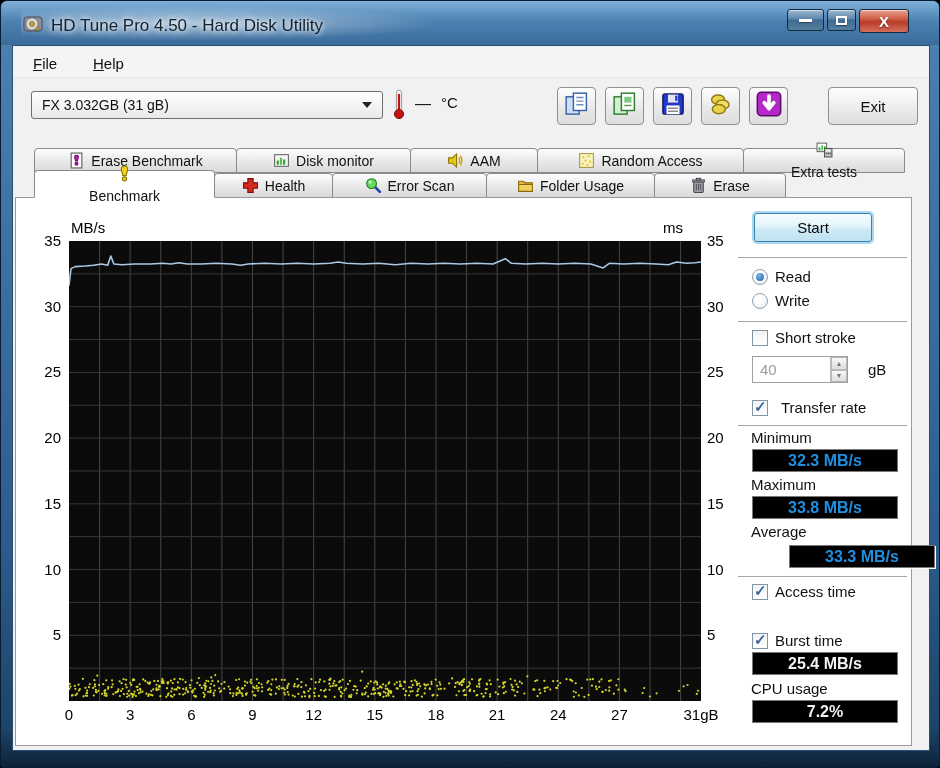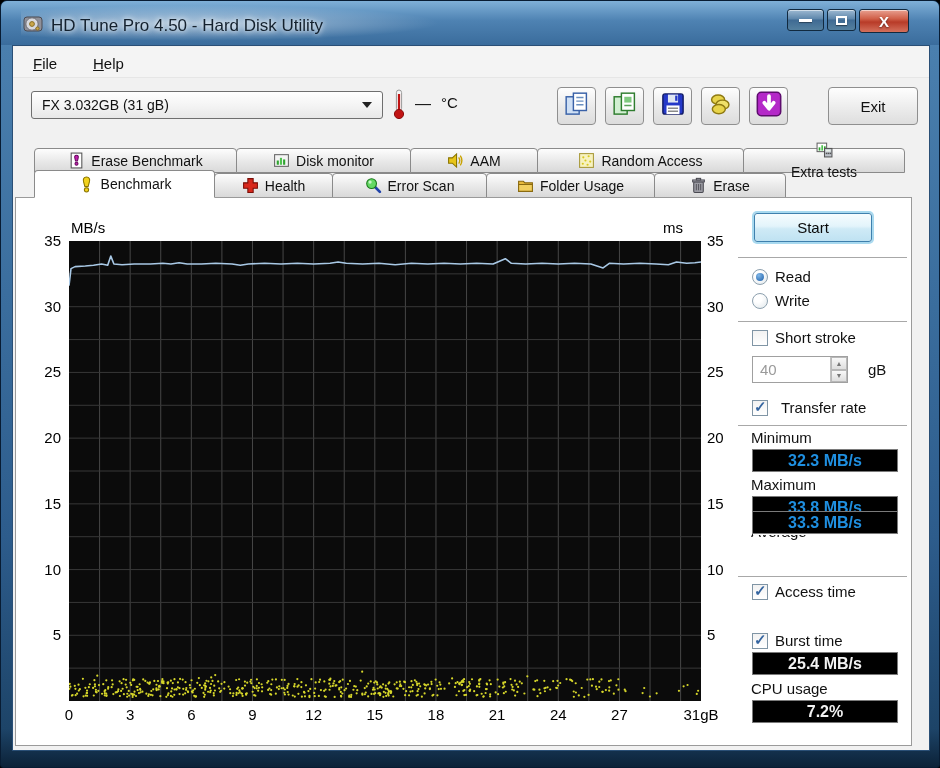--- a/index.html
+++ b/index.html
@@ -49,21 +49,21 @@
           background:linear-gradient(180deg,#fefefe,#ececec 55%,#dedede); border:1px solid #8f8f8f; border-radius:4px;
           display:flex; align-items:center; justify-content:center; cursor:default; }
   
   .tabrow { position:absolute; display:flex; }
   #tabrow1 { left:33px; top:147px; height:25px; }
   #tabrow2 { left:33px; top:172px; height:25px; }
   .tab { height:25px; background:linear-gradient(180deg,#fdfdfd,#e8e8e8 55%,#d9d9d9); border:1px solid #8a8a8a;
          border-radius:4px 4px 0 0; margin-right:-1px; display:flex; align-items:center; justify-content:center; gap:6px;
          font-size:14px; color:#111; cursor:default; position:relative; }
   .tab.active { background:#ffffff; height:28px; margin-top:-3px; border-bottom:1px solid #ffffff; z-index:5;
-         box-shadow:none; }
+         box-shadow:none;flex-direction:column; }
   .tab .ticon { width:17px; height:17px; flex:0 0 auto; }
   
   .content { position:absolute; left:14px; top:196px; width:897px; height:549px; background:#ffffff;
              border:1px solid #9a9a9a; }
   
   .axis-label { position:absolute; font-size:15px; color:#000; }
   .ytick { position:absolute; width:36px; font-size:15px; color:#000; }
   .ytick.left { text-align:right; }
   .ytick.right { text-align:left; }
   .xtick { position:absolute; font-size:15px; color:#000; text-align:center; width:44px; }
@@ -926,21 +926,21 @@
     <span class="checkbox on"></span>
     <span>Transfer rate</span>
   </div>
   <div class="sep" style="top:424px;"></div>
 
   <div class="stat-label" style="top:428px;">Minimum</div>
   <div class="valbox blue" style="top:448px;">32.3 MB/s</div>
   <div class="stat-label" style="top:475px;">Maximum</div>
   <div class="valbox blue" style="top:495px;">33.8 MB/s</div>
   <div class="stat-label" style="top:522px;">Average</div>
-  <div class="valbox blue" style="top:510px;">33.3 MB/s</div>
+  <div class="valbox blue" style="top:544px;margin-left:37px;">33.3 MB/s</div>
   <div class="sep" style="top:575px;"></div>
 
   <div class="check-row" style="left:751px; top:582px;">
     <span class="checkbox on"></span>
     <span>Access time</span>
   </div>
 
   <div class="check-row" style="left:751px; top:631px;">
     <span class="checkbox on"></span>
     <span>Burst time</span>

